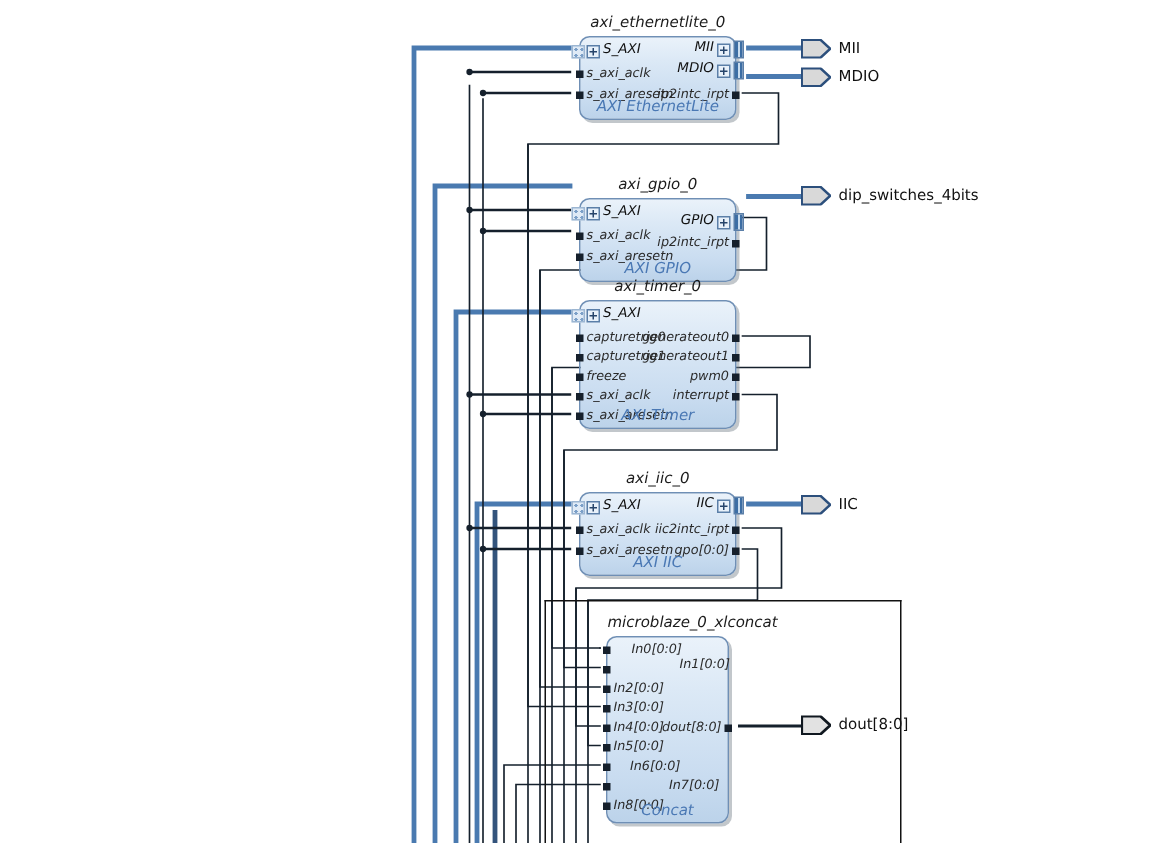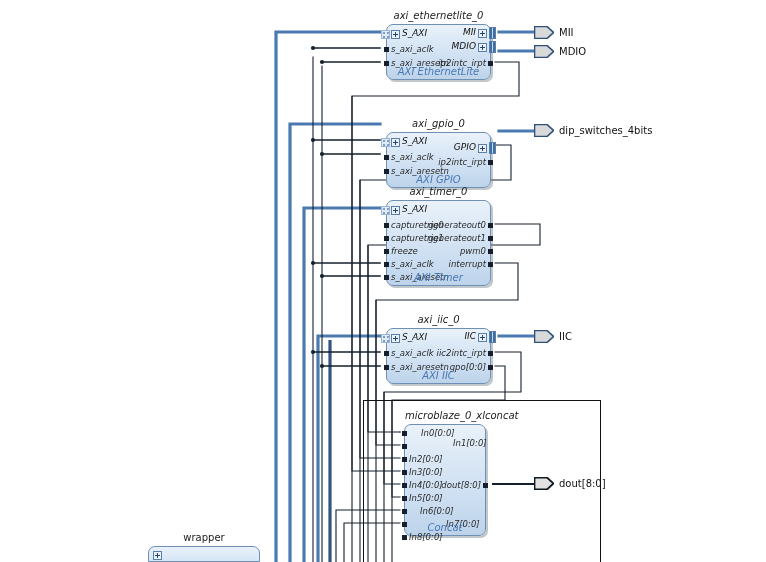--- a/index.html
+++ b/index.html
@@ -315,21 +315,21 @@
     <div class="busedge" style="right:-6px;top:2px;height:12px;"></div>
 
     <div class="stub r" style="top:22px;"></div>
     <div class="pin right" style="top:20px;">iic2intc_irpt</div>
     <div class="stub r" style="top:36px;"></div>
     <div class="pin right" style="top:34px;">gpo[0:0]</div>
 
     <div class="block-sub">AXI IIC</div>
   </div>
 
-  <div class="block" style="left:404px;top:424px;width:82px;height:112px;">
+  <div class="block" style="left:404px;top:424px;width:82px;height:125px;">
     <div class="block-title">microblaze_0_xlconcat</div>
 
     <div class="stub l" style="top:6px;"></div>
     <div class="pin left" style="top:4px;margin-left:12px;">In0[0:0]</div>
     <div class="stub l" style="top:19px;"></div>
     <div class="pin left" style="top:14px;margin-left:44px;">In1[0:0]</div>
     <div class="stub l" style="top:32px;"></div>
     <div class="pin left" style="top:30px;">In2[0:0]</div>
     <div class="stub l" style="top:45px;"></div>
     <div class="pin left" style="top:43px;">In3[0:0]</div>
@@ -378,18 +378,14 @@
     <span class="lbl">IIC</span>
   </div>
 
   <div class="extport" style="left:534px;top:477px;">
     <svg class="shape" viewBox="0 0 20 13">
       <polygon points="0.5,0.5 13,0.5 19.5,6.5 13,12.5 0.5,12.5" fill="#e2e2e2" stroke="#101820" stroke-width="1.8"></polygon>
     </svg>
     <span class="lbl">dout[8:0]</span>
   </div>
 
-  <div class="wrapper-block" style="left:148px;top:546px;width:112px;height:16px;">
-    <div class="wrapper-title">wrapper</div>
-    <div class="plusbox" style="left:4px;top:4px;"></div>
-  </div>
 
 </div>
 
 </body></html>

